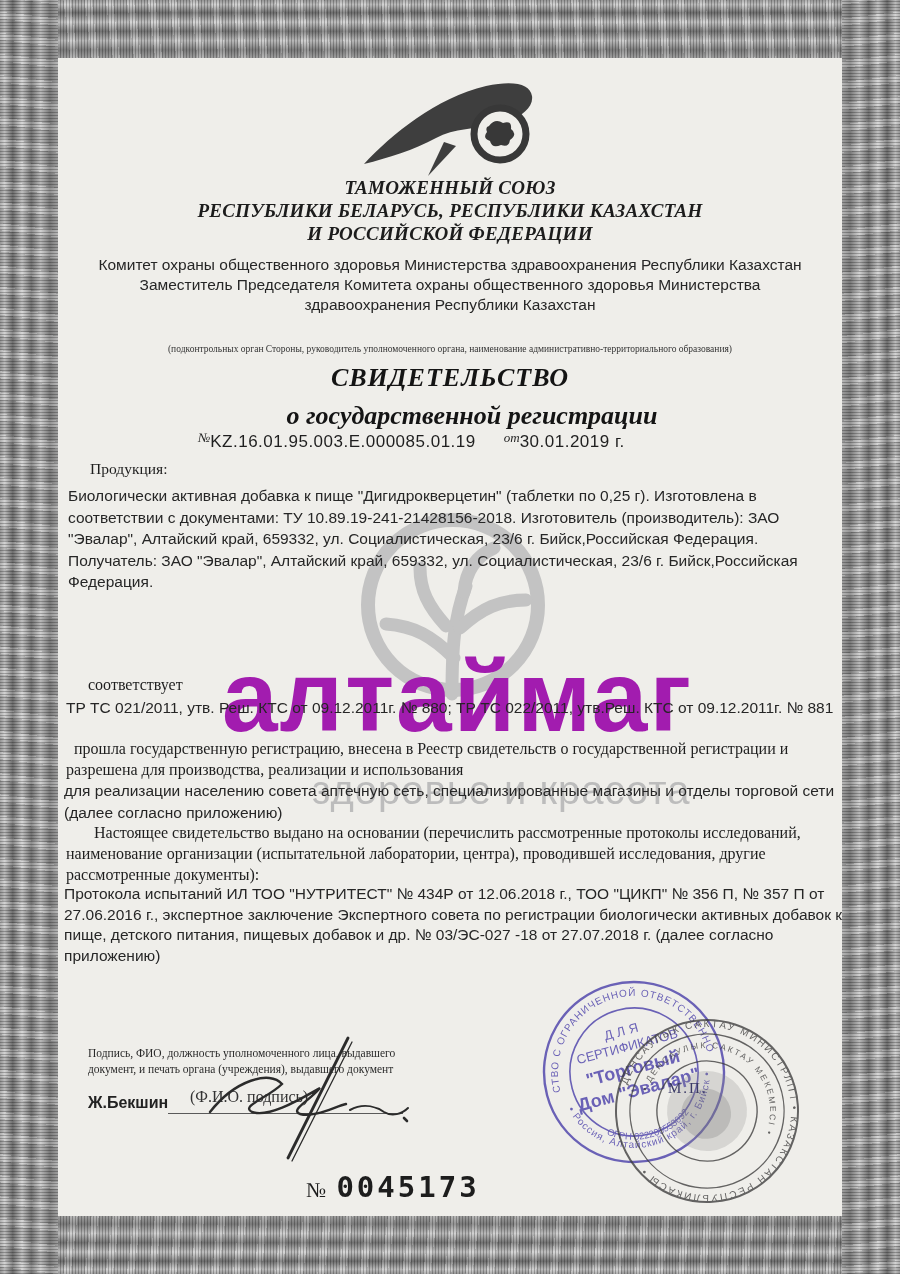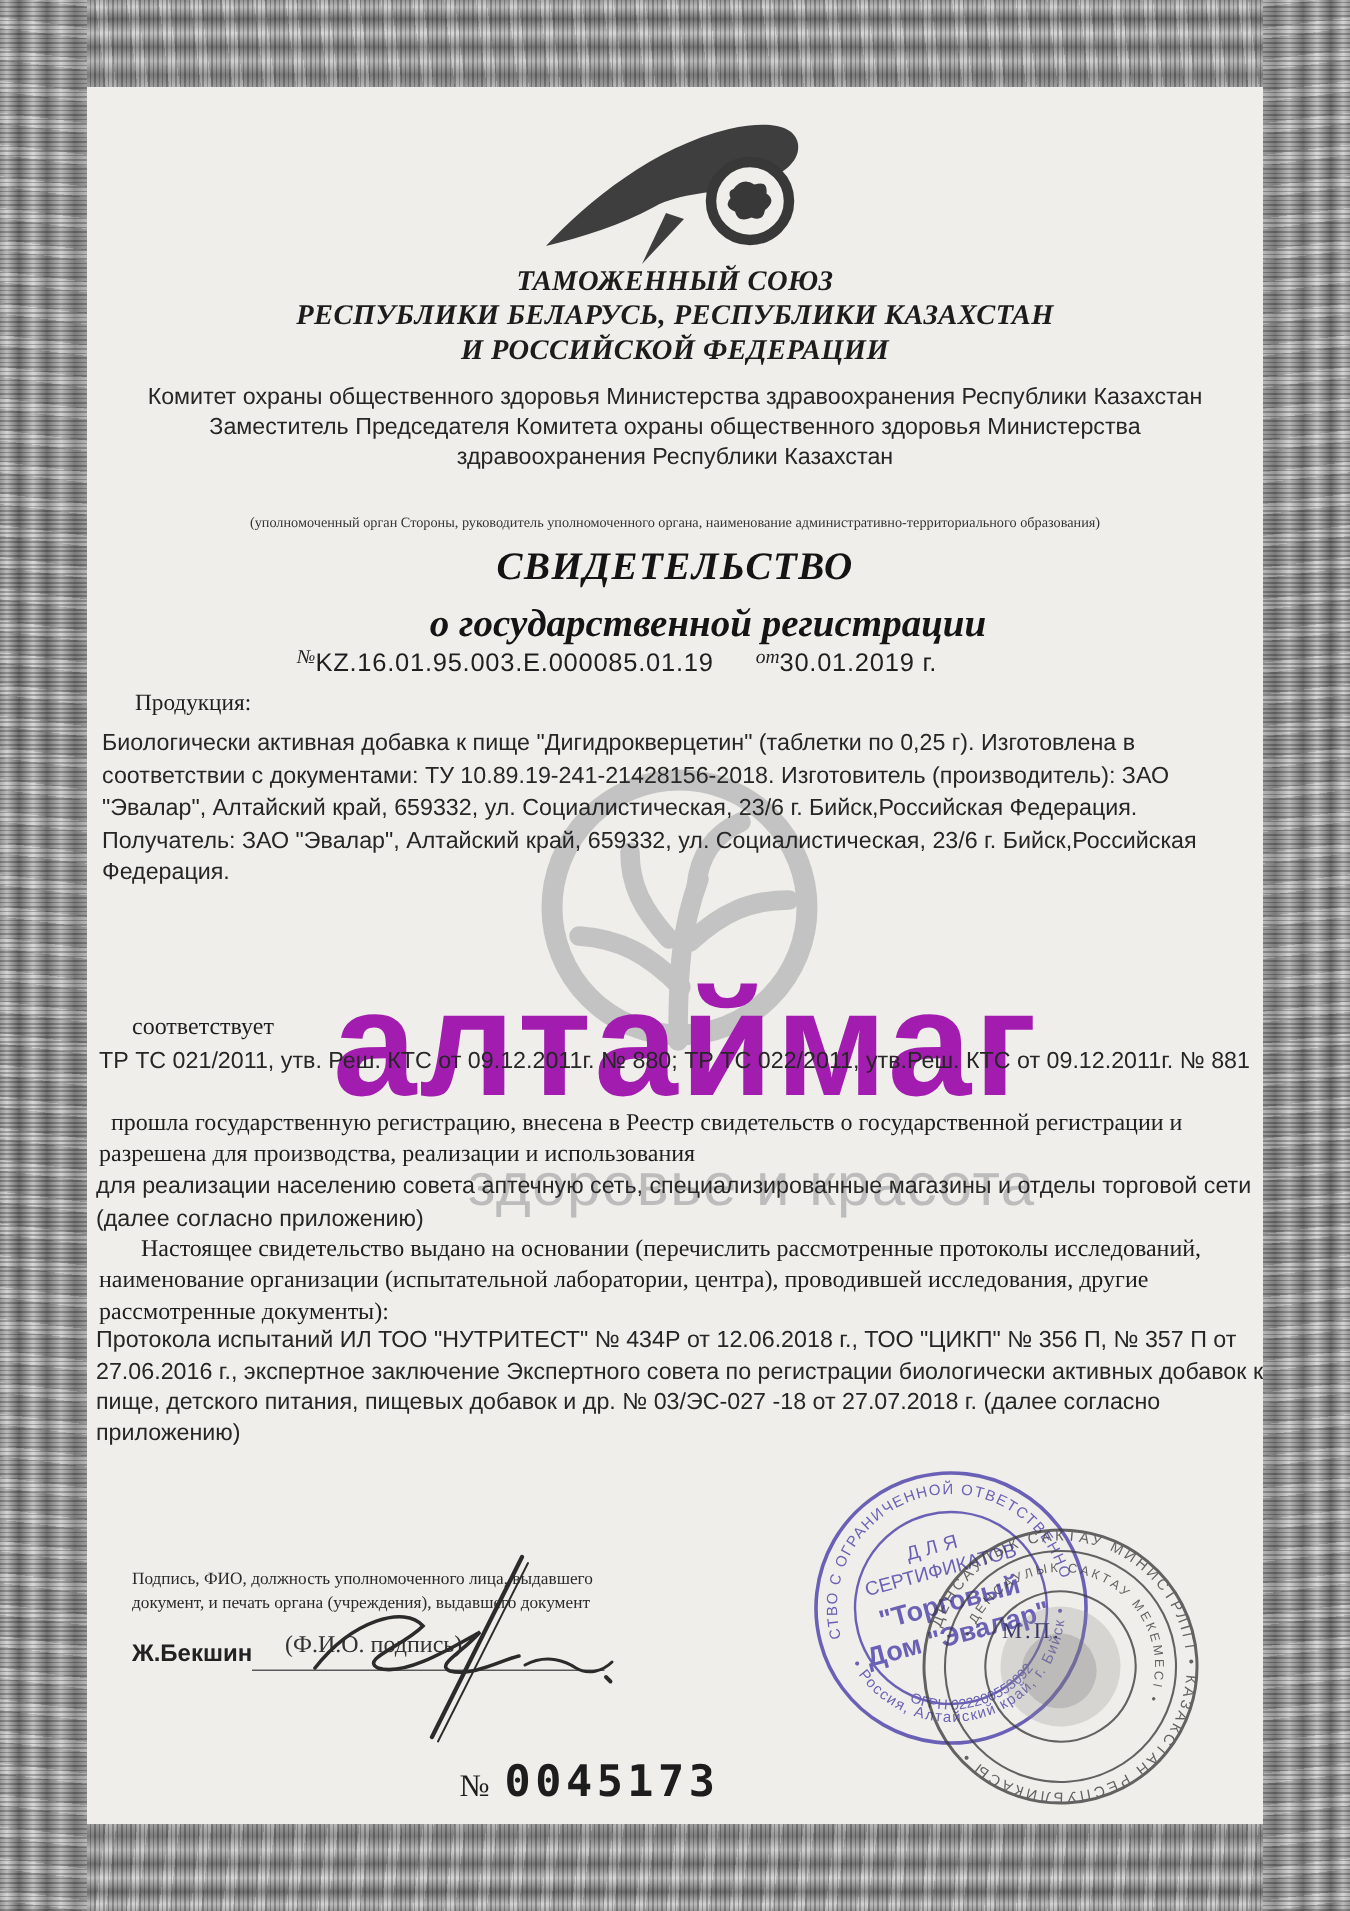--- a/index.html
+++ b/index.html
@@ -76,21 +76,21 @@
   <div class="abs center txt" style="top:176px;">
     <div class="serifb org-line">ТАМОЖЕННЫЙ СОЮЗ</div>
     <div class="serifb org-line">РЕСПУБЛИКИ БЕЛАРУСЬ, РЕСПУБЛИКИ КАЗАХСТАН</div>
     <div class="serifb org-line">И РОССИЙСКОЙ ФЕДЕРАЦИИ</div>
   </div>
   <div class="abs center txt" style="top:255px;">
     <div class="committee">Комитет охраны общественного здоровья Министерства здравоохранения Республики Казахстан</div>
     <div class="committee">Заместитель Председателя Комитета охраны общественного здоровья Министерства</div>
     <div class="committee">здравоохранения Республики Казахстан</div>
   </div>
-  <div class="abs center txt tinynote" style="top:344px;">(уполномоченный орган Стороны, руководитель уполномоченного органа, наименование административно-территориального образования)</div>
+  <div class="abs center txt tinynote" style="top:344px;">(подконтрольных орган Стороны, руководитель уполномоченного органа, наименование административно-территориального образования)</div>
 
   <div class="abs center txt serifb title-main" style="top:357px;">СВИДЕТЕЛЬСТВО</div>
   <div class="abs center txt serifb title-sub" style="top:401px;">о государственной регистрации</div>
 
   <div class="abs txt" style="left:198px;top:432px;white-space:nowrap;">
     <span class="raised">№</span><span class="numval">KZ.16.01.95.003.E.000085.01.19</span><span style="display:inline-block;width:28px;"></span><span class="raised">от</span><span class="numval">30.01.2019 г.</span>
   </div>
 
   <div class="abs txt serif" style="left:90px;top:460px;font-size:15.5px;color:#1e1e1e;">Продукция:</div>
   <div class="abs txt body-sans" style="left:68px;top:485px;width:772px;">Биологически активная добавка к пище "Дигидрокверцетин" (таблетки по 0,25 г). Изготовлена в соответствии с документами: ТУ 10.89.19-241-21428156-2018. Изготовитель (производитель): ЗАО "Эвалар", Алтайский край, 659332, ул. Социалистическая, 23/6 г. Бийск,Российская Федерация.  Получатель: ЗАО "Эвалар", Алтайский край, 659332, ул. Социалистическая, 23/6 г. Бийск,Российская Федерация.</div>

